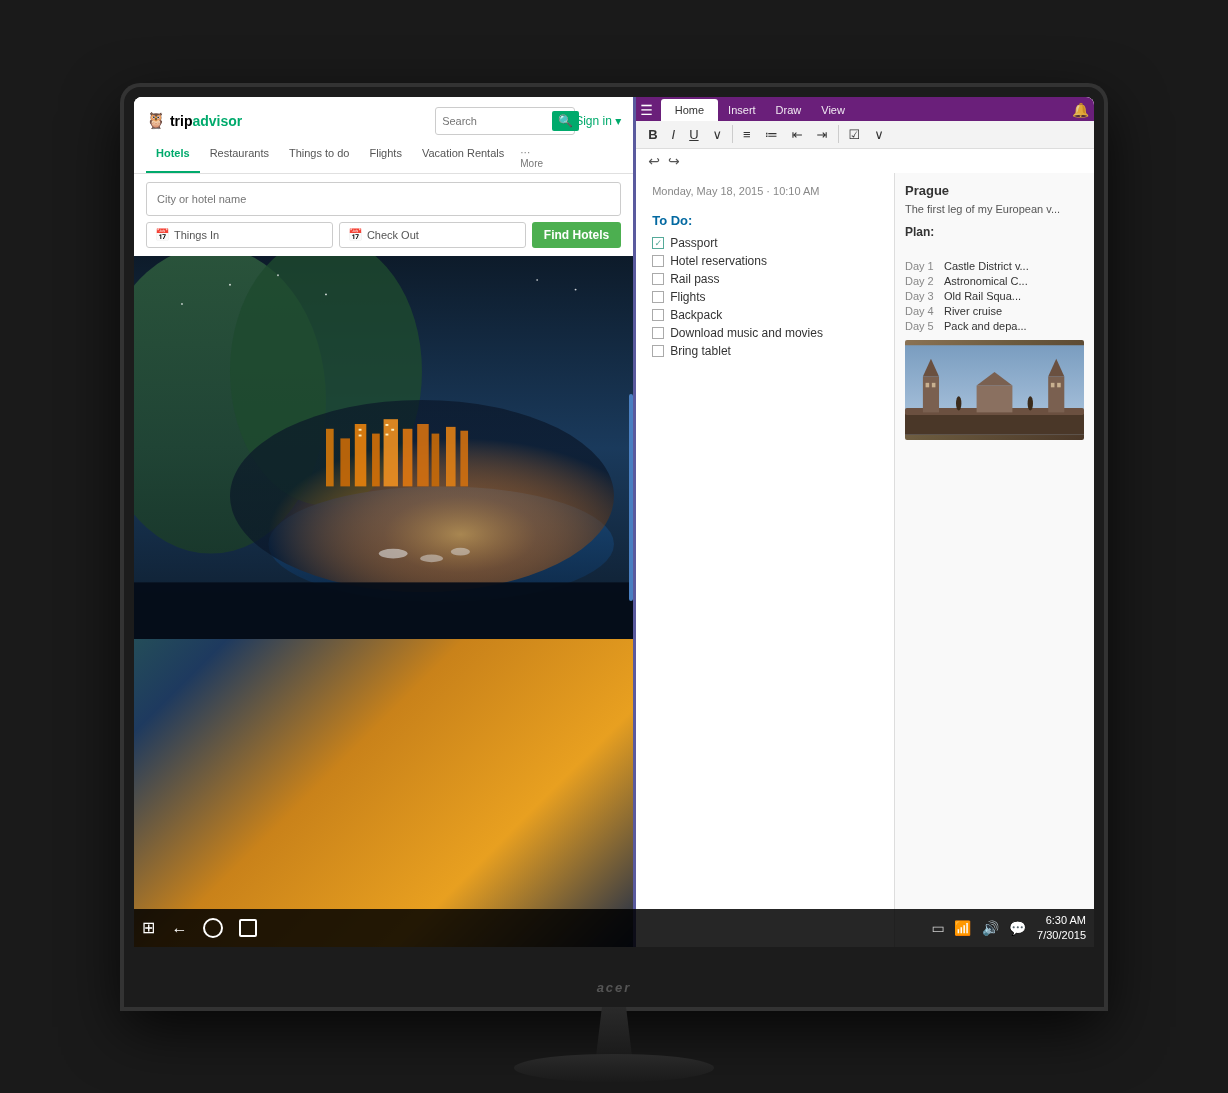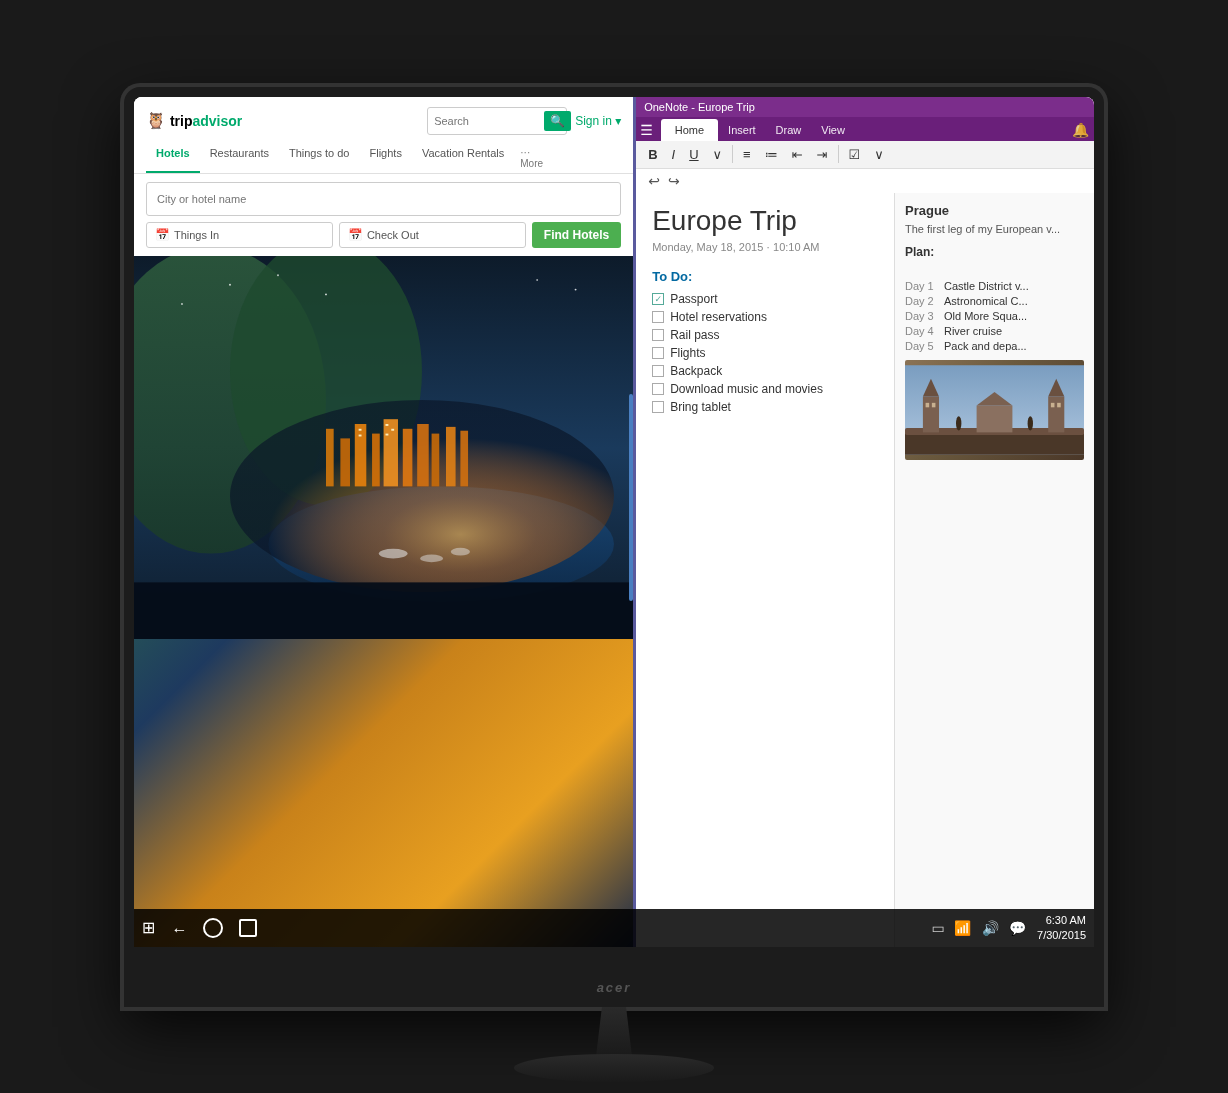--- a/index.html
+++ b/index.html
@@ -138,21 +138,20 @@
     .ta-logo-text {
       font-size: 14px;
       font-weight: bold;
     }
     .ta-logo-text .trip { color: #000; }
     .ta-logo-text .advisor { color: #00aa6c; }
 
     .ta-search-row {
       display: flex;
       align-items: center;
-      gap: 8px;
     }
 
     .ta-search-box {
       display: flex;
       align-items: center;
       border: 1px solid #ccc;
       border-radius: 3px;
       padding: 3px 6px;
       width: 140px;
     }
@@ -677,23 +676,20 @@
                 <circle cx="200" cy="40" r="1" fill="#fff" opacity="0.8"></circle>
                 <circle cx="420" cy="25" r="1" fill="#fff" opacity="0.6"></circle>
                 <circle cx="460" cy="35" r="1" fill="#fff" opacity="0.8"></circle>
                 <circle cx="50" cy="50" r="1" fill="#fff" opacity="0.7"></circle>
               </svg>
               <div class="scroll-divider"></div>
             </div>
           </div>
 
           <div class="onenote-panel">
-            <div class="on-titlebar">
-              <span>OneNote - Europe Trip</span>
-            </div>
 
             <div class="on-tabs">
               <span style="color:#fff;font-size:14px;margin-right:8px;cursor:pointer;">☰</span>
               <div class="on-tab active">Home</div>
               <div class="on-tab-insert">Insert</div>
               <div class="on-tab-draw">Draw</div>
               <div class="on-tab-view">View</div>
               <span class="on-bell">🔔</span>
             </div>
 
@@ -712,21 +708,20 @@
               <button class="on-tool-btn">∨</button>
             </div>
 
             <div class="on-undo-row">
               <button class="on-undo-btn">↩</button>
               <button class="on-undo-btn">↪</button>
             </div>
 
             <div class="on-content">
               <div class="on-main-page">
-                <h1 class="on-title">Europe Trip</h1>
                 <div class="on-date">Monday, May 18, 2015 · 10:10 AM</div>
 
                 <div class="on-section-title">To Do:</div>
 
                 <div class="on-todo-item">
                   <div class="on-checkbox checked"></div>
                   <span>Passport</span>
                 </div>
                 <div class="on-todo-item">
                   <div class="on-checkbox"></div>
@@ -763,21 +758,21 @@
                 <div class="on-plan-row">
                   <span class="on-plan-day">Day 1</span>
                   <span class="on-plan-activity">Castle District v...</span>
                 </div>
                 <div class="on-plan-row">
                   <span class="on-plan-day">Day 2</span>
                   <span class="on-plan-activity">Astronomical C...</span>
                 </div>
                 <div class="on-plan-row">
                   <span class="on-plan-day">Day 3</span>
-                  <span class="on-plan-activity">Old More Squa...</span>
+                  <span class="on-plan-activity">Old Rail Squa...</span>
                 </div>
                 <div class="on-plan-row">
                   <span class="on-plan-day">Day 4</span>
                   <span class="on-plan-activity">River cruise</span>
                 </div>
                 <div class="on-plan-row">
                   <span class="on-plan-day">Day 5</span>
                   <span class="on-plan-activity">Pack and depa...</span>
                 </div>
 

